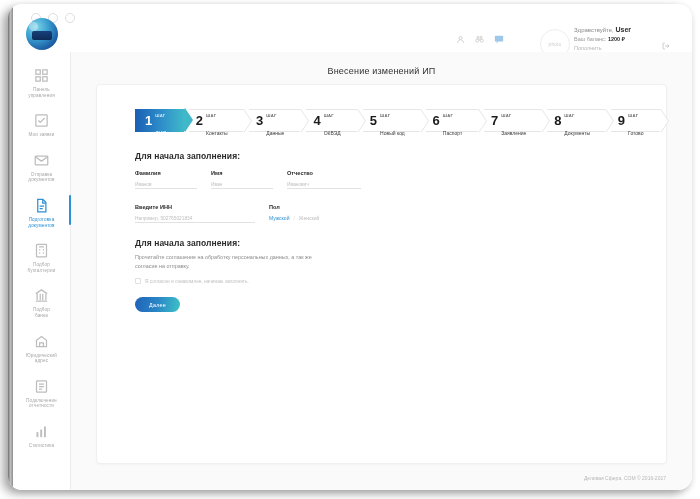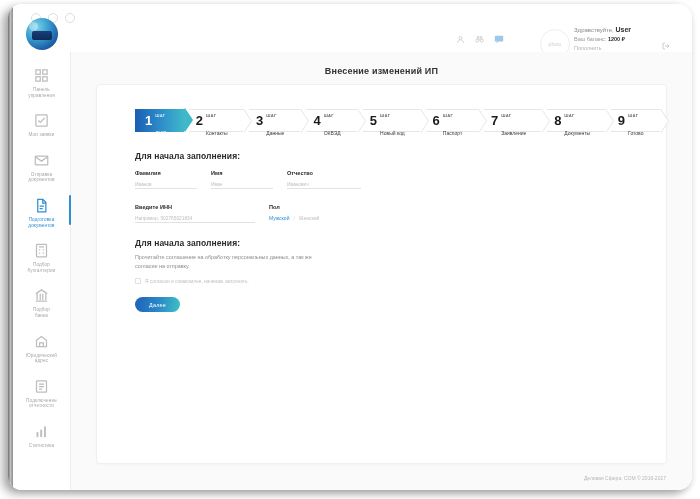--- a/index.html
+++ b/index.html
@@ -98,21 +98,21 @@
     width: 2px; height: 30px; background: #2d8fd4; border-radius: 2px;
   }
 
   
   .content {
     position: absolute; left: 63px; top: 48px; right: 0; bottom: 0;
     background: #fafafa;
   }
   .page-title {
     text-align: center; font-size: 9px; color: #333333;
-    padding-top: 14px; letter-spacing: .2px; font-weight: bold;
+    padding-top: 14px; letter-spacing: .2px;
   }
 
   .card {
     position: absolute; left: 25px; right: 25px; top: 32px; bottom: 26px;
     background: #ffffff; border: 1px solid #f0f0f0; border-radius: 4px;
     box-shadow: 0 1px 2px rgba(0,0,0,0.03);
   }
 
   
   .steps { position: absolute; left: 38px; top: 24px; display: flex; align-items: center; }

